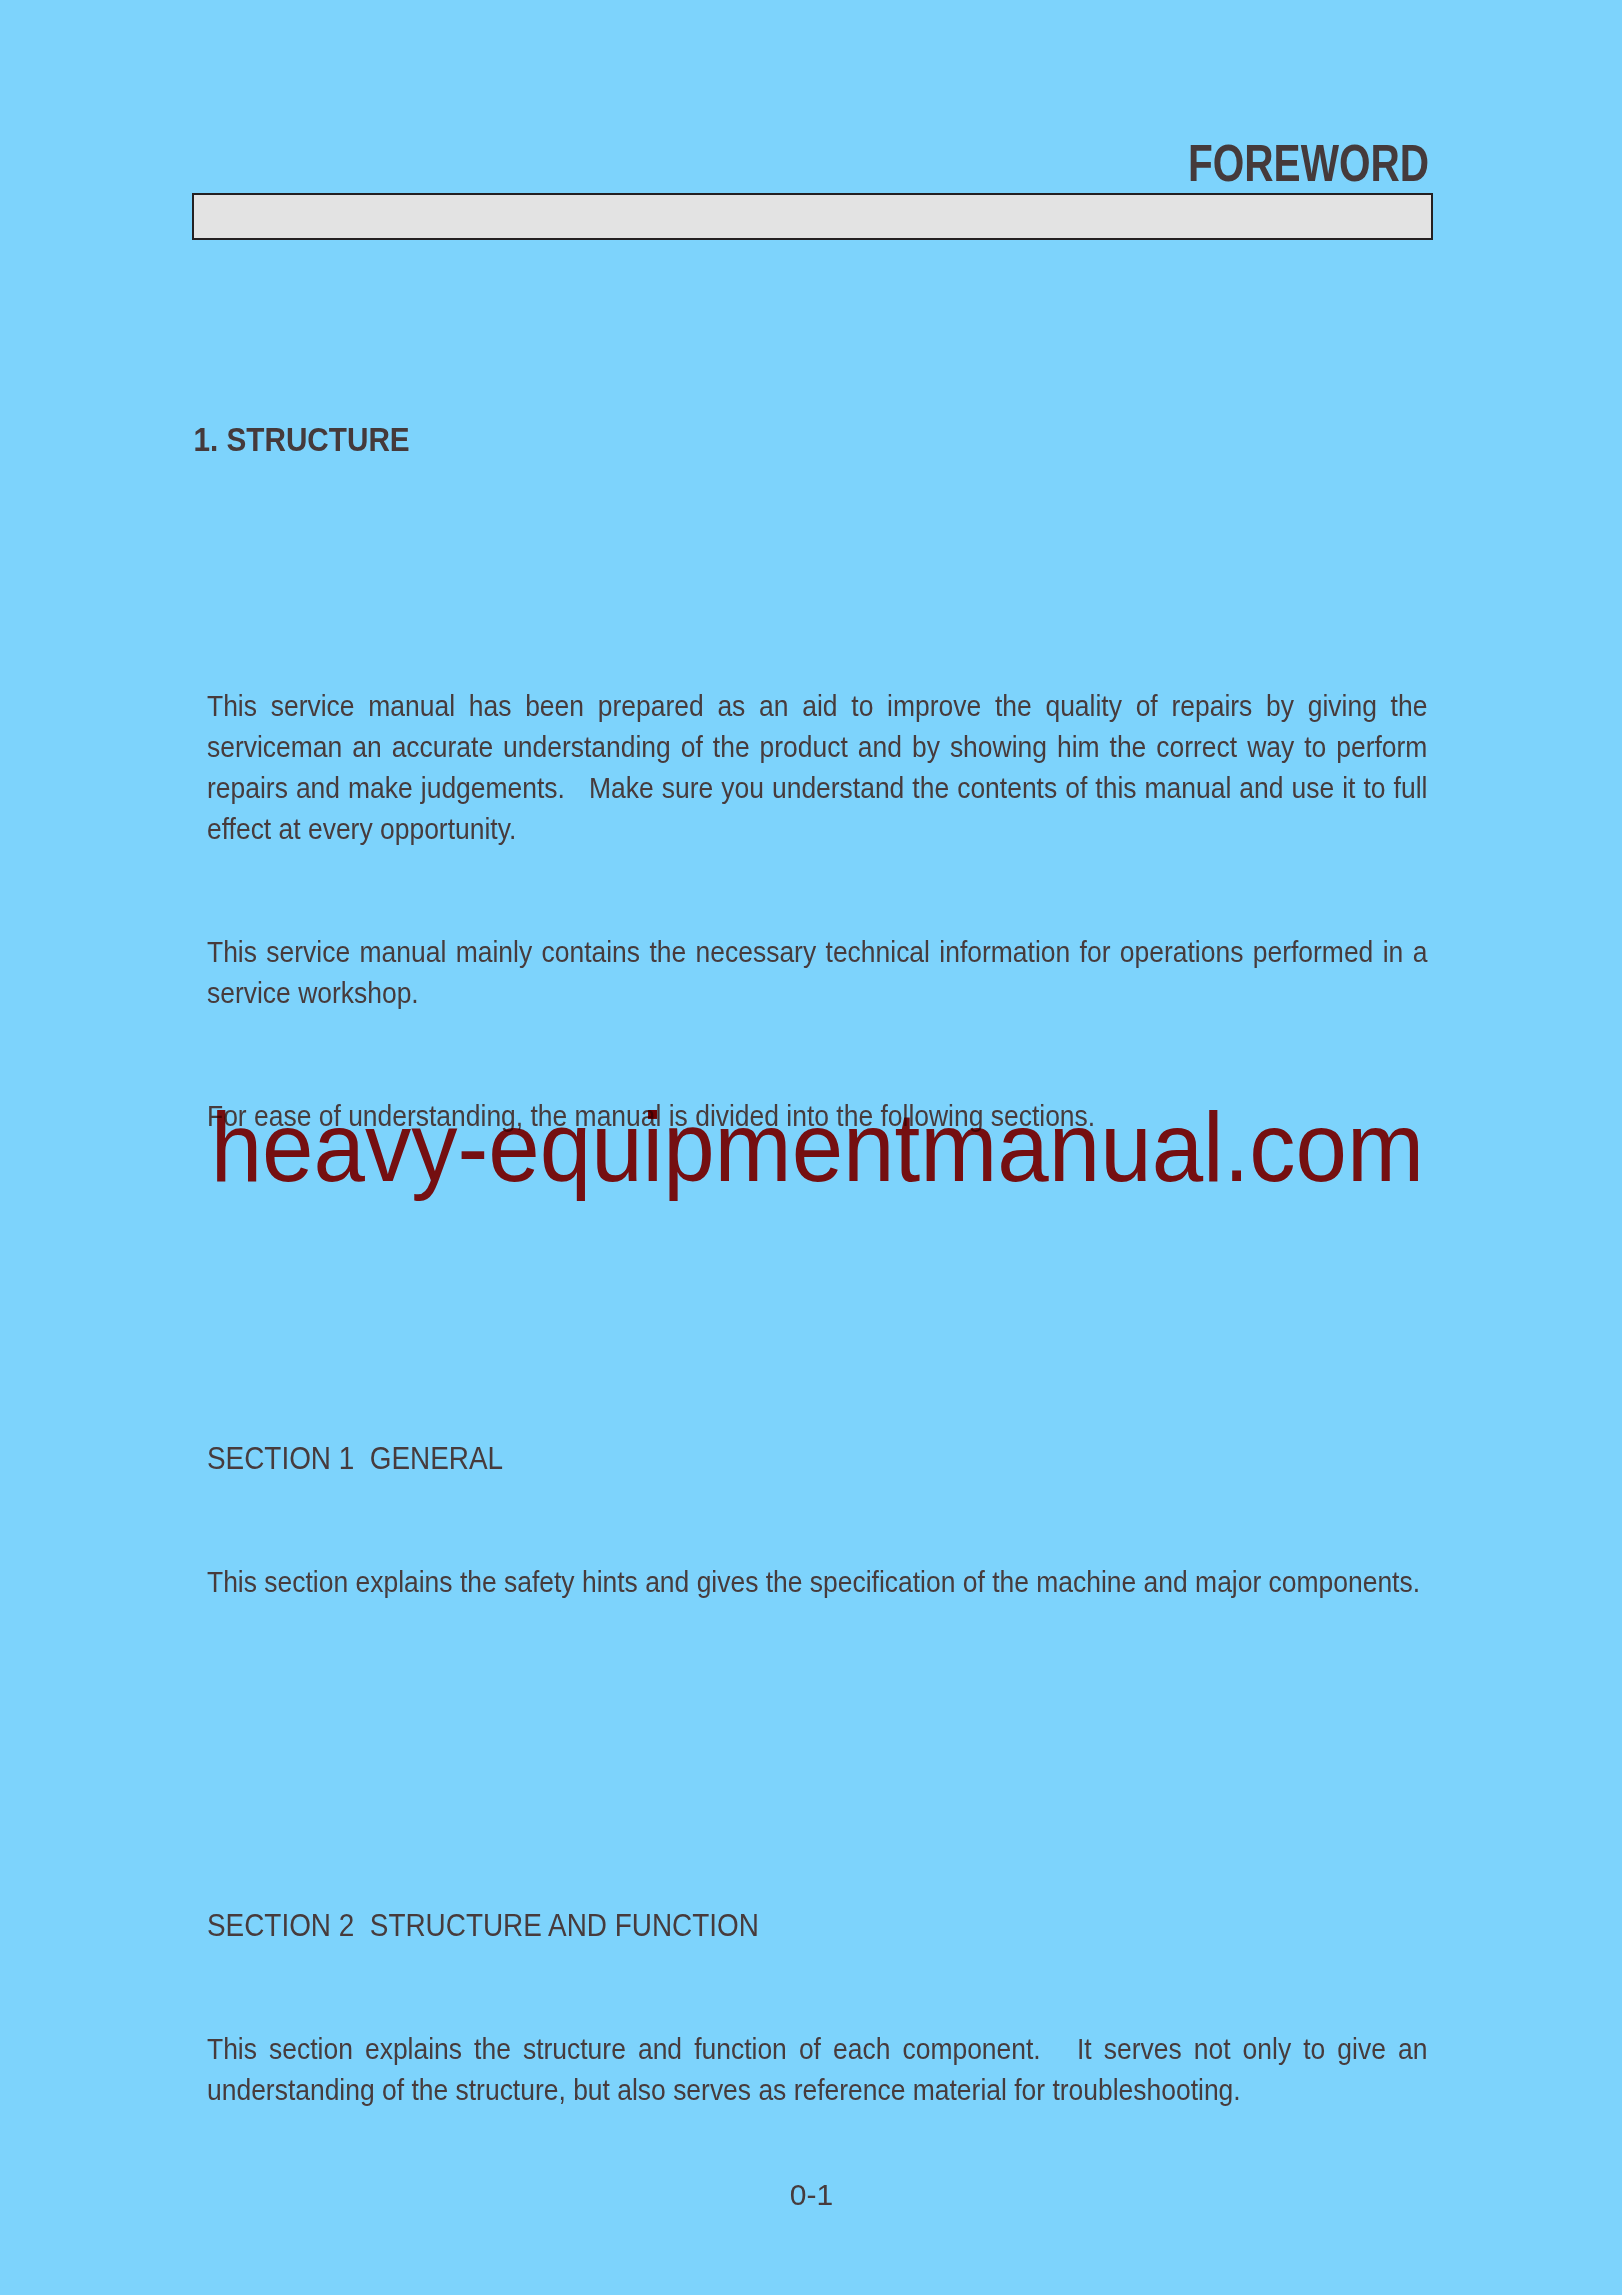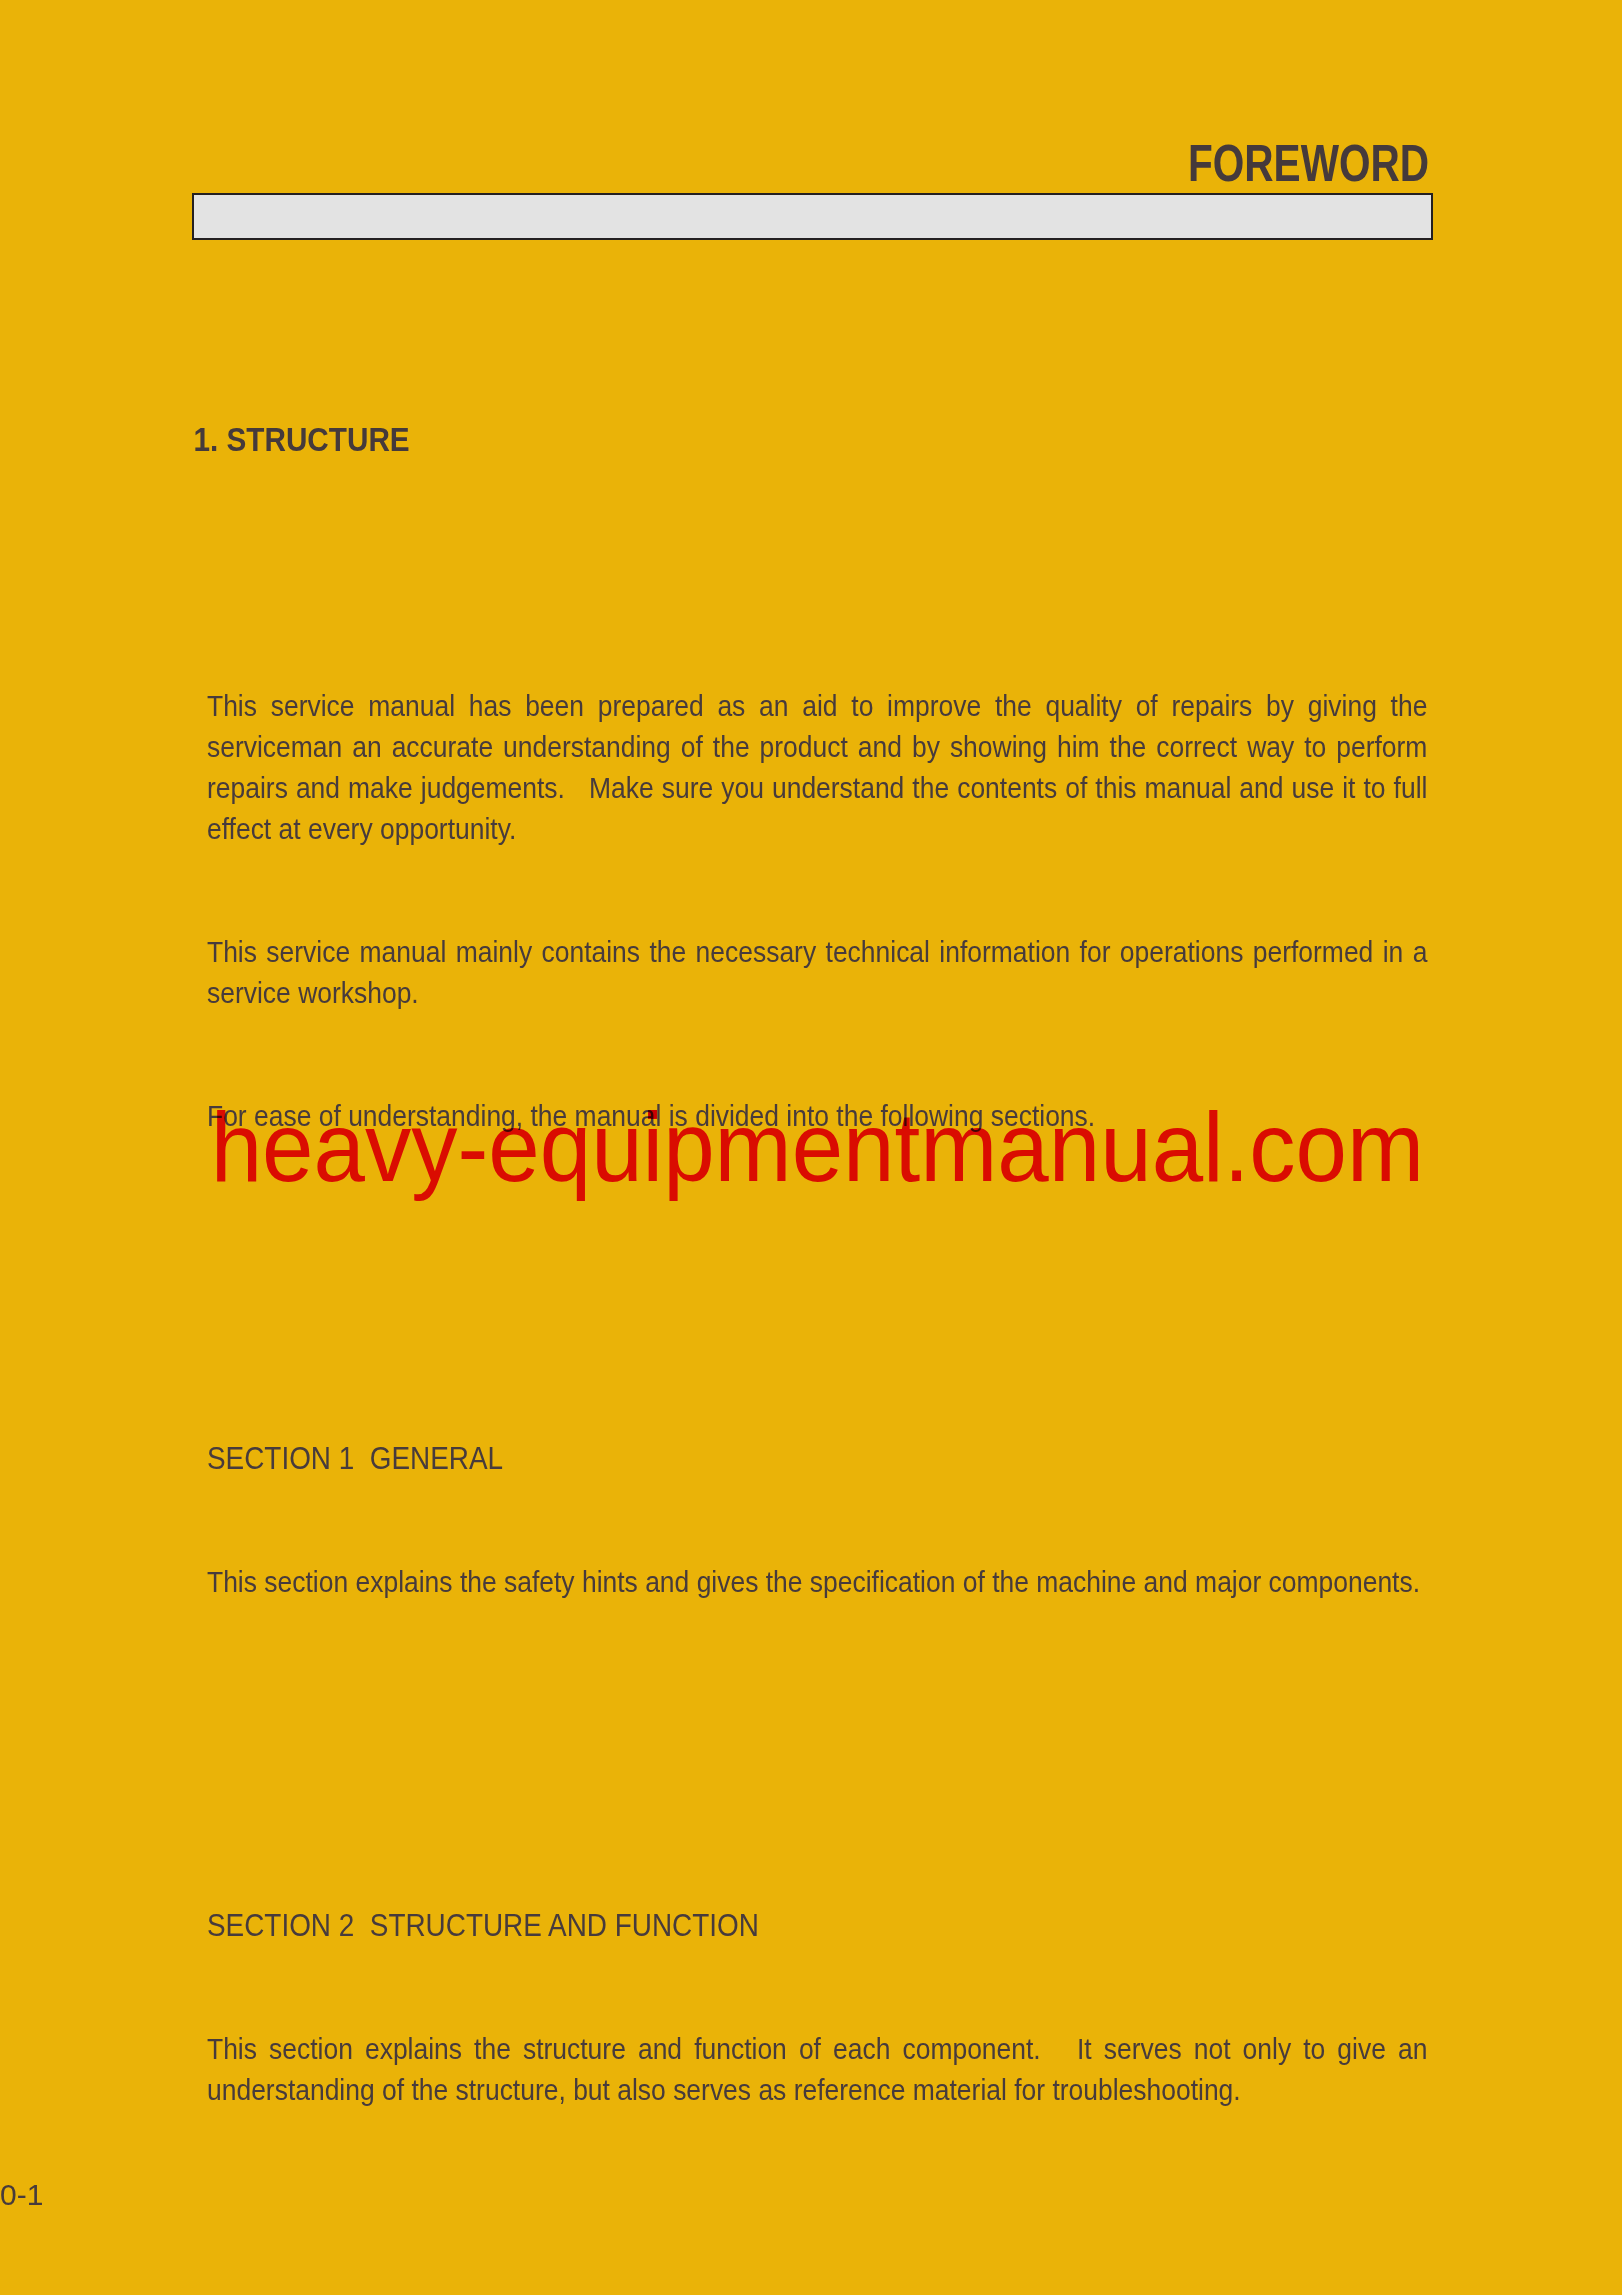--- a/index.html
+++ b/index.html
@@ -4,21 +4,21 @@
 <style>
   html, body {
     margin: 0;
     padding: 0;
     background: #ffffff;
   }
   .page {
     position: relative;
     width: 1623px;
     height: 2295px;
-    background: #eab308;
+    background: #7dd3fc;
     font-family: "Liberation Sans", sans-serif;
     color: #473b3c;
     overflow: hidden;
   }
   .foreword-title {
     position: absolute;
     top: 133px;
     right: 194px;
     font-size: 52px;
     font-weight: bold;
@@ -94,21 +94,21 @@
     width: 9.2px;
     height: 9.2px;
     background: #ee1111;
     mix-blend-mode: multiply;
   }
   .page-number {
     position: absolute;
     left: 0;
     top: 2178px;
     width: 100%;
-    text-align: left;
+    text-align: center;
     font-size: 30px;
     color: #473b3c;
   }
 </style>
 </head>
 <body>
 
 <div class="page">
 
   <div class="foreword-title">FOREWORD</div>

